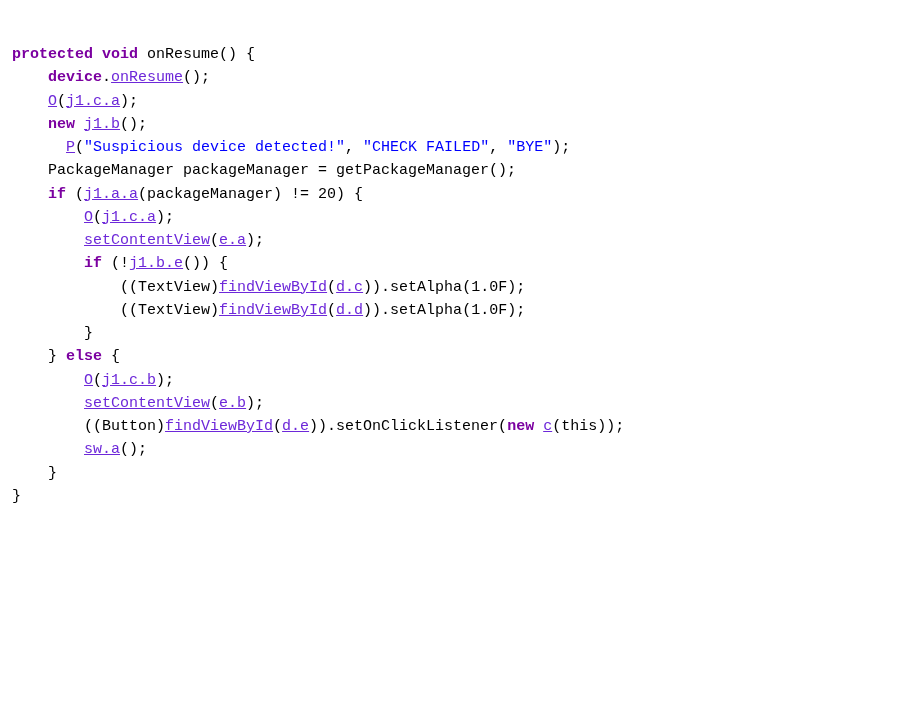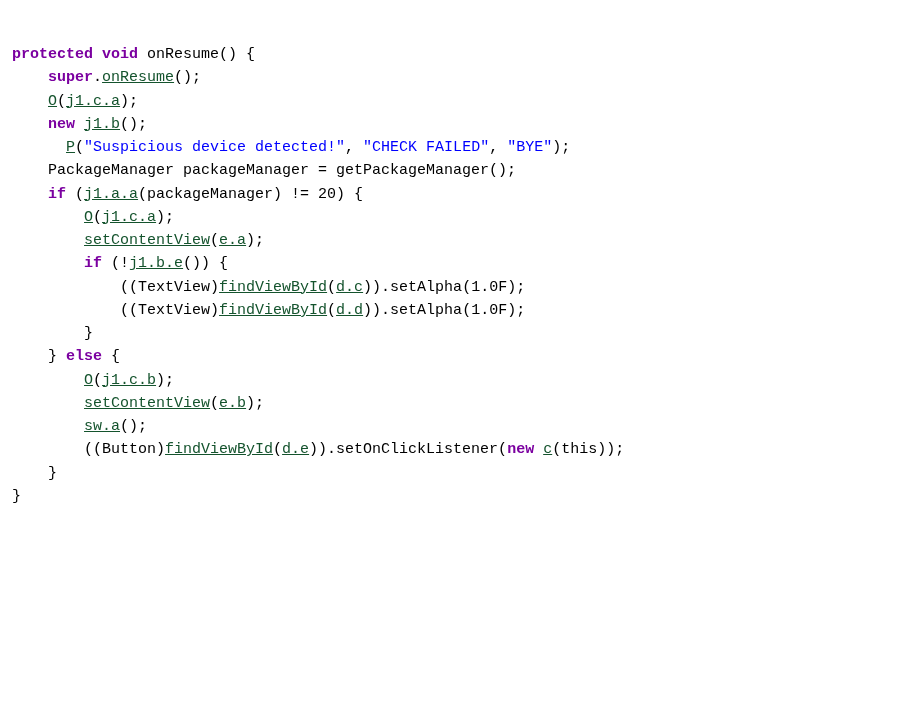--- a/index.html
+++ b/index.html
@@ -24,31 +24,31 @@
     }
 
     .code-line {
       white-space: pre;
       display: block;
     }
 
     
     .kw { color: #7B00A0; font-weight: bold; } 
     .plain { color: #000000; } 
-    .underline { text-decoration: underline; color: #14532d; }
+    .underline { text-decoration: underline; color: #6d28d9; }
     .string { color: #0000FF; }
   </style>
 </head>
 <body>
 
 <div class="code-container">
 
   <span class="code-line"><span class="kw">protected</span><span class="plain"> </span><span class="kw">void</span><span class="plain"> onResume() {</span></span>
 
-  <span class="code-line"><span class="plain">    </span><span class="kw">super</span><span class="plain">.</span><span class="underline">onResume</span><span class="plain">();</span></span>
+  <span class="code-line"><span class="plain">    </span><span class="kw">device</span><span class="plain">.</span><span class="underline">onResume</span><span class="plain">();</span></span>
 
   <span class="code-line"><span class="plain">    </span><span class="underline">O</span><span class="plain">(</span><span class="underline">j1.c.a</span><span class="plain">);</span></span>
 
   <span class="code-line"><span class="plain">    </span><span class="kw">new</span><span class="plain"> </span><span class="underline">j1.b</span><span class="plain">();</span></span>
 
 
   <span class="code-line"><span class="plain">      </span><span class="underline">P</span><span class="plain">(</span><span class="string">"Suspicious device detected!"</span><span class="plain">, </span><span class="string">"CHECK FAILED"</span><span class="plain">, </span><span class="string">"BYE"</span><span class="plain">);</span></span>
 
   <span class="code-line"><span class="plain">    PackageManager packageManager = getPackageManager();</span></span>
 
@@ -67,21 +67,21 @@
 
   <span class="code-line"><span class="plain">        }</span></span>
 
   <span class="code-line"><span class="plain">    } </span><span class="kw">else</span><span class="plain"> {</span></span>
 
   <span class="code-line"><span class="plain">        </span><span class="underline">O</span><span class="plain">(</span><span class="underline">j1.c.b</span><span class="plain">);</span></span>
 
   <span class="code-line"><span class="plain">        </span><span class="underline">setContentView</span><span class="plain">(</span><span class="underline">e.b</span><span class="plain">);</span></span>
 
 
+  <span class="code-line"><span class="plain">        ((Button)</span><span class="underline">findViewById</span><span class="plain">(</span><span class="underline">d.e</span><span class="plain">)).setOnClickListener(</span><span class="kw">new</span><span class="plain"> </span><span class="underline">c</span><span class="plain">(this));</span></span>
+
   <span class="code-line"><span class="plain">        </span><span class="underline">sw.a</span><span class="plain">();</span></span>
-
-  <span class="code-line"><span class="plain">        ((Button)</span><span class="underline">findViewById</span><span class="plain">(</span><span class="underline">d.e</span><span class="plain">)).setOnClickListener(</span><span class="kw">new</span><span class="plain"> </span><span class="underline">c</span><span class="plain">(this));</span></span>
 
   <span class="code-line"><span class="plain">    }</span></span>
 
   <span class="code-line"><span class="plain">}</span></span>
 
 </div>
 
 </body></html>

